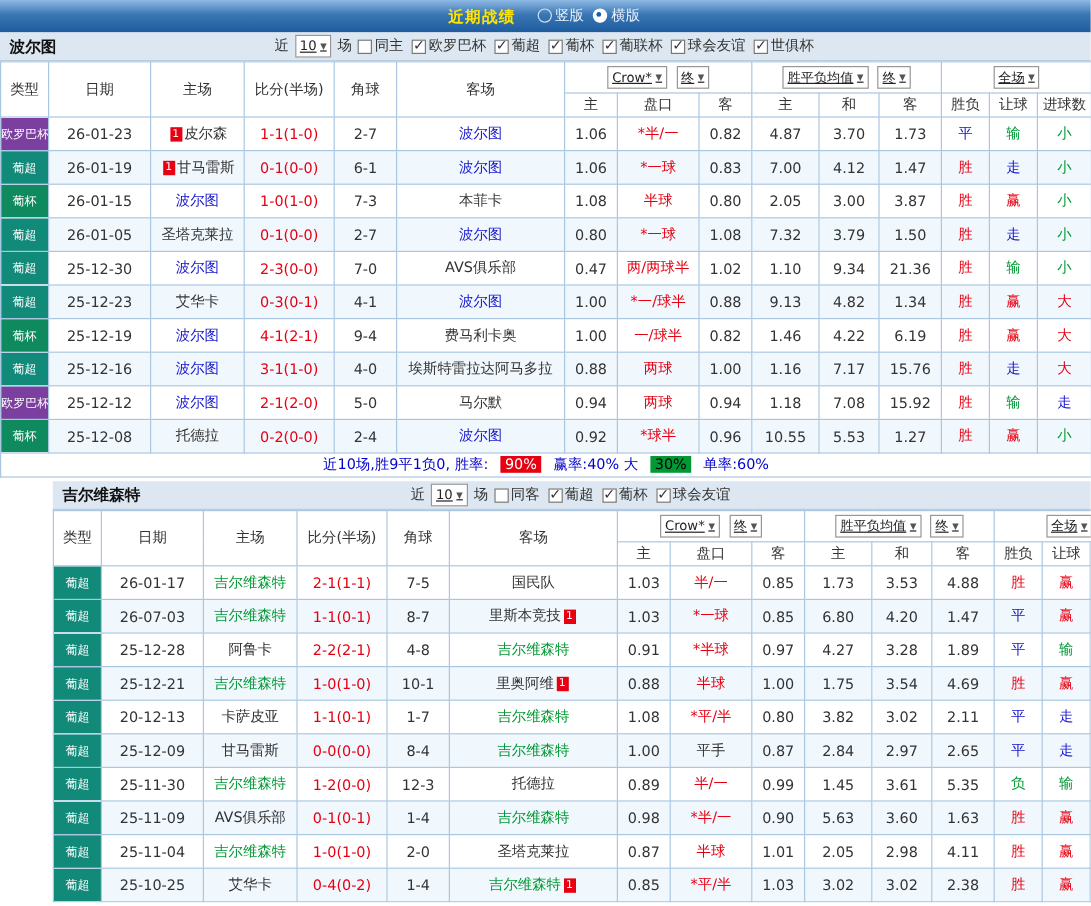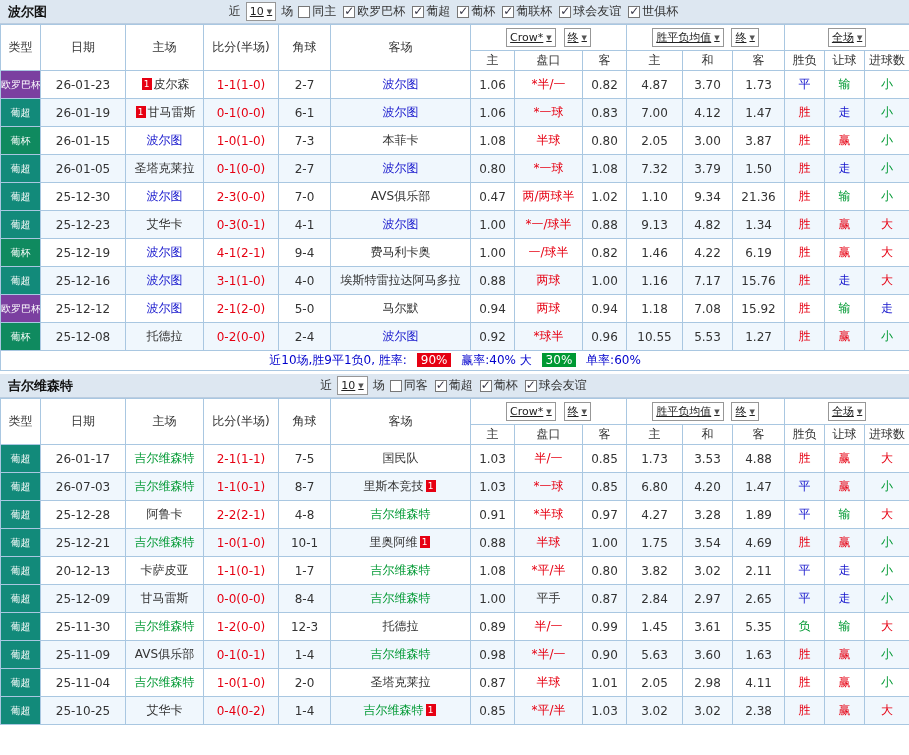--- a/index.html
+++ b/index.html
@@ -43,30 +43,43 @@
   .c-red{color:#e60012;}
   .c-green{color:#009933;}
   .c-blue{color:#1414cc;}
   .c-dark{color:#333;}
   .team{cursor:pointer;}
   .badge{display:inline-block;background:#e60012;color:#fff;font-size:9px;line-height:12px;height:12px;
     min-width:8px;padding:0 1px;margin:0 2px;vertical-align:1px;}
 
   .summary-row td{color:#0000cc;height:19px;font-size:12px;background:#fff;}
   .badge-red{background:#e60012;color:#fff;padding:0 4px;margin:0 4px;}
-  .badge-green{background:#009933;color:#ffffff;padding:0 4px;margin:12px 4px;}
+  .badge-green{background:#009933;color:#000000;padding:0 4px;margin:12px 4px;}
   .sum-text{margin:0 2px;}
 
-  .section + .section{margin-top:3px;}
+  .section + .section{margin-top:3px;padding-left:44px;}
 </style>
 </head>
 <body>
 
 <div class="page">
 
+  <div class="topbar">
+    <span class="title">近期战绩</span>
+    <span>
+      <label class="radio-opt">
+        <span class="radio"></span>
+        <span>竖版</span>
+      </label>
+      <label class="radio-opt">
+        <span class="radio on"></span>
+        <span>横版</span>
+      </label>
+    </span>
+  </div>
 
   <div class="section">
     <div class="section-bar">
       <span class="team-name">波尔图</span>
       <div class="filters">
         <span>近</span>
         <span class="sel">
           <span>10</span>
             <span class="arr">▼</span>
         </span>

